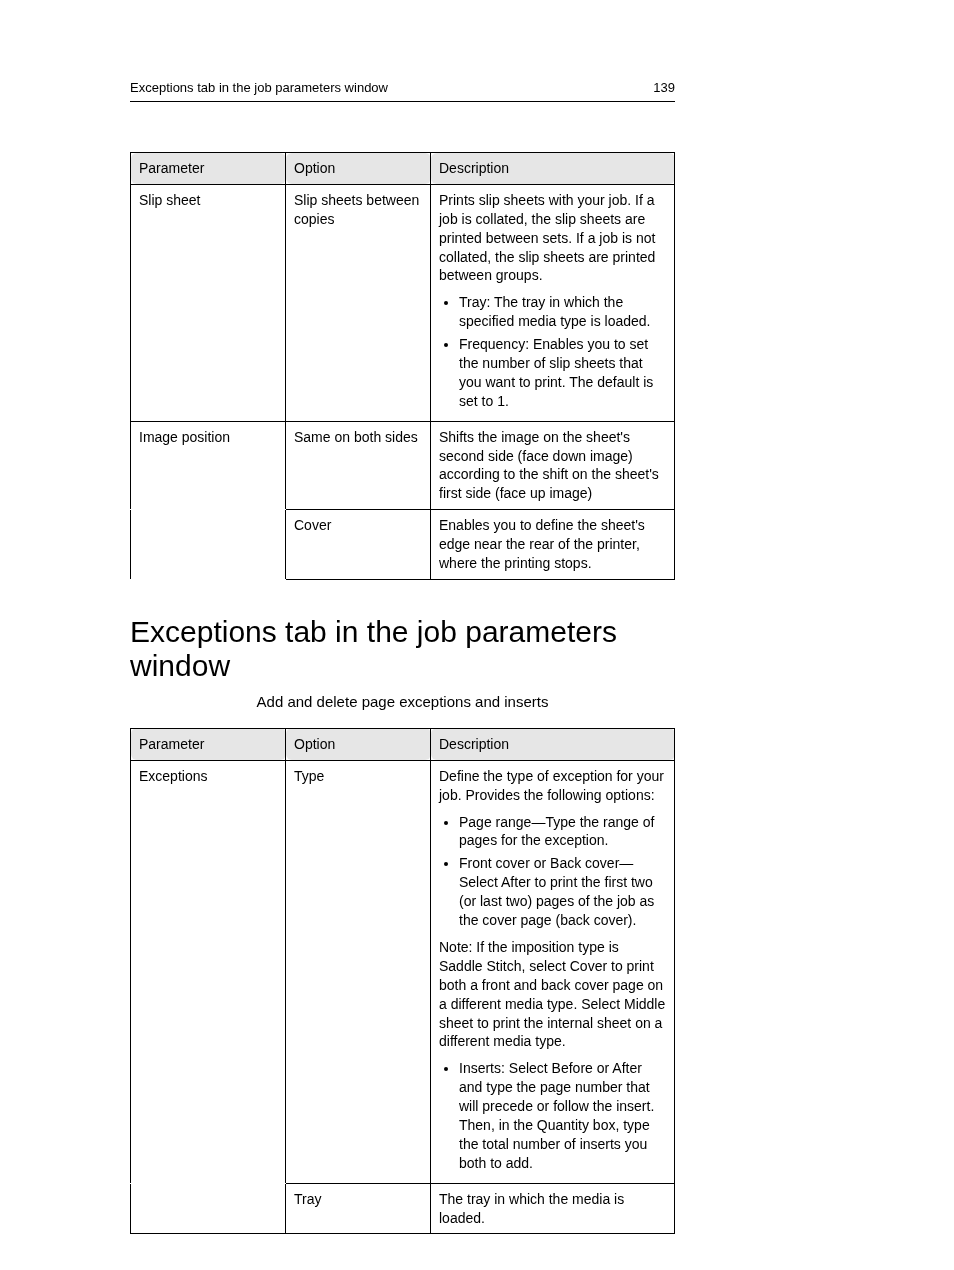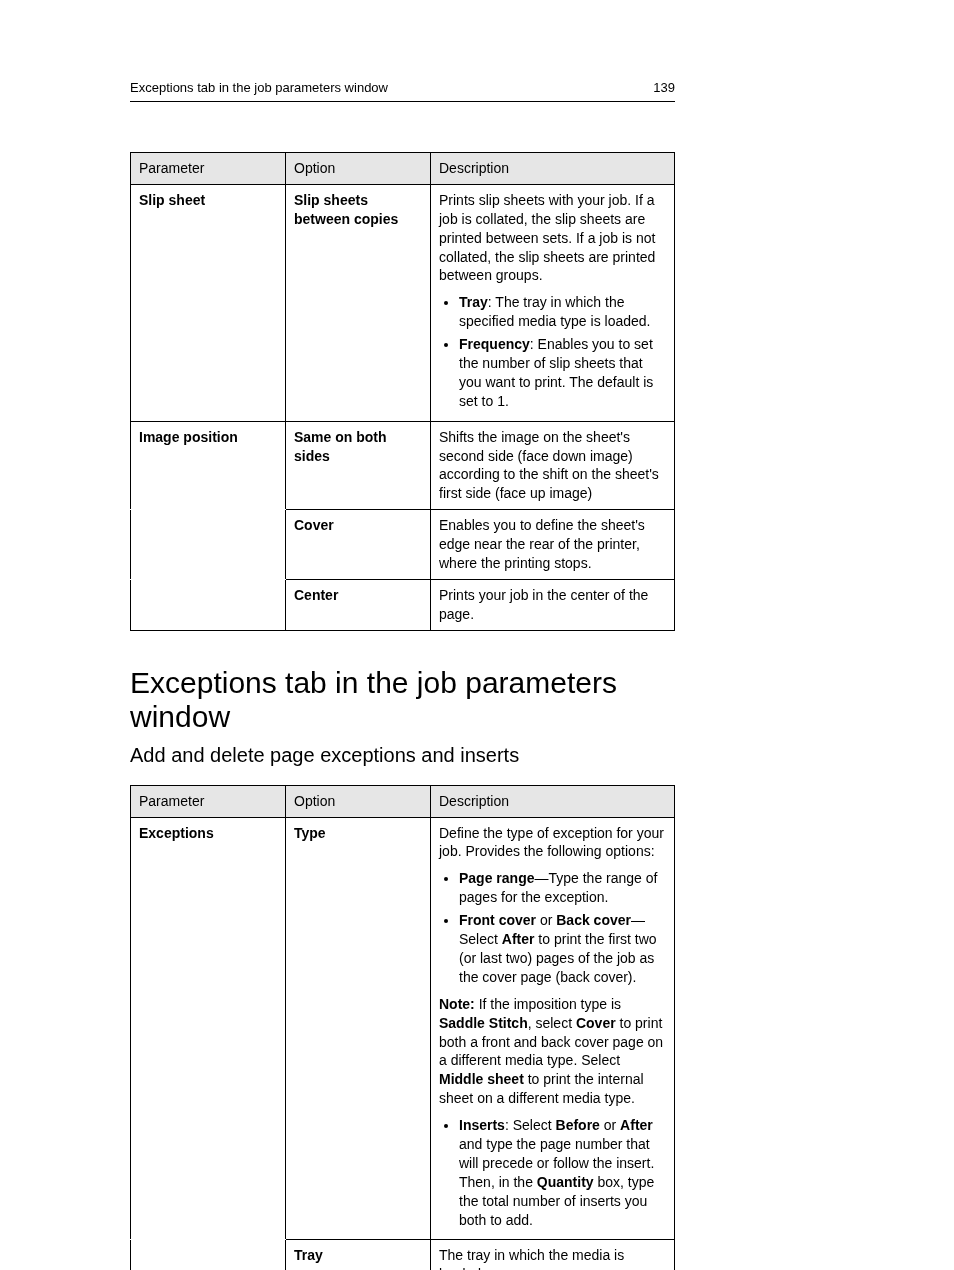--- a/index.html
+++ b/index.html
@@ -37,29 +37,31 @@
     border: 1px solid #000;
     padding: 6px 8px;
     vertical-align: top;
     font-size: 14px;
     line-height: 1.35;
     text-align: left;
   }
   table.params th {
     background: #e6e6e6;
     font-weight: normal;
+    border-radius: 6px;
   }
-  .b { font-weight: bold; }
+  .b { font-weight: normal; }
   h1.section {
     font-size: 30px;
     font-weight: normal;
     margin: 35px 0 10px 0;
   }
   .subtitle {
-    font-size: 20px;
+    text-align: center;
+    font-size: 15px;
     margin-bottom: 18px;
   }
   ul.bullets {
     margin: 8px 0 0 0;
     padding-left: 20px;
   }
   ul.bullets li {
     margin-bottom: 4px;
   }
   p.block {
@@ -115,25 +117,20 @@
       <td>Shifts the image on the sheet's second side (face down image) according to the shift on the sheet's first side (face up image)</td>
     </tr>
 
     <tr>
       <td class="group-mid"></td>
       <td class="b">Cover</td>
       <td>Enables you to define the sheet's edge near the rear of the printer, where the printing stops.</td>
     </tr>
 
 
-    <tr>
-      <td class="group-close"></td>
-      <td class="b">Center</td>
-      <td>Prints your job in the center of the page.</td>
-    </tr>
   </tbody>
     </table>
 
   <h1 class="section">Exceptions tab in the job parameters window</h1>
   <div class="subtitle">Add and delete page exceptions and inserts</div>
 
   <table class="params">
     <colgroup>
         <col class="c1">
         <col class="c2">

